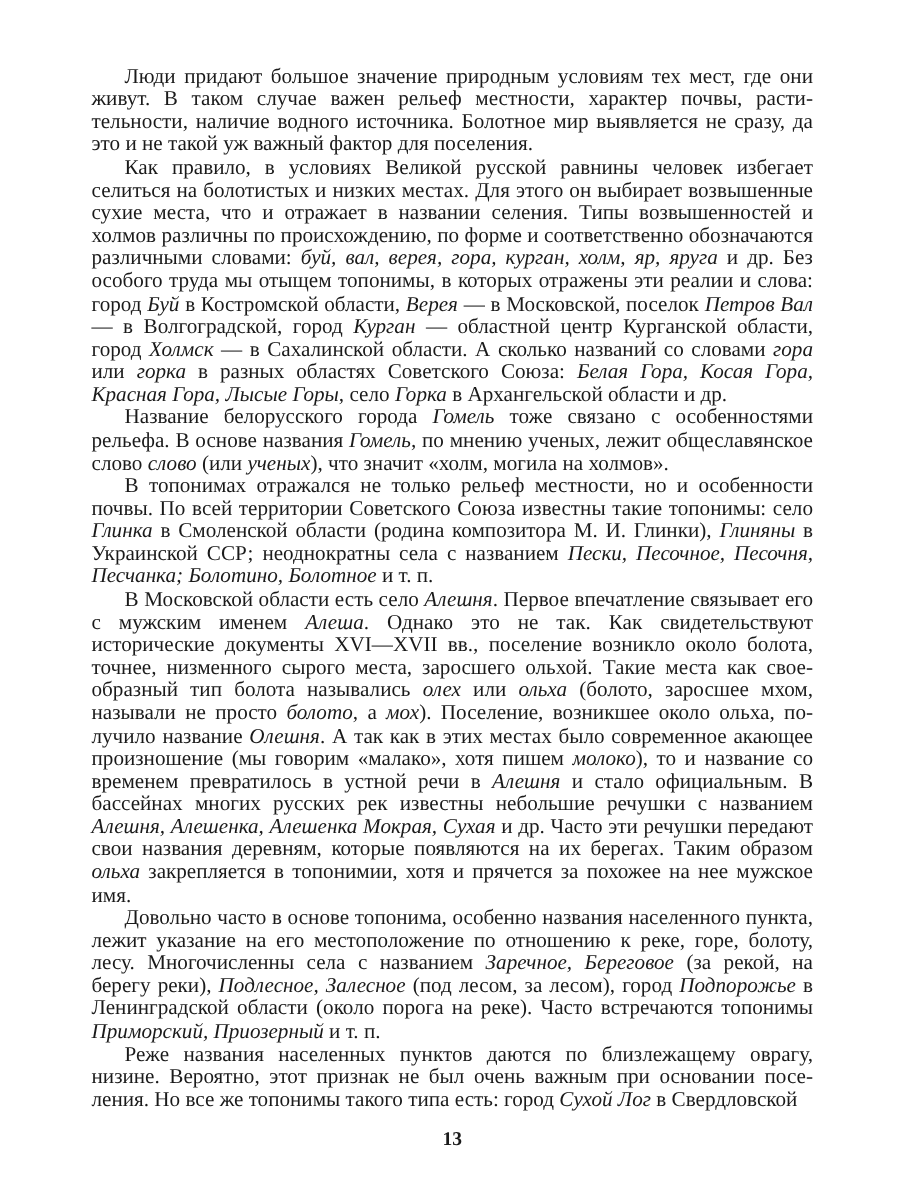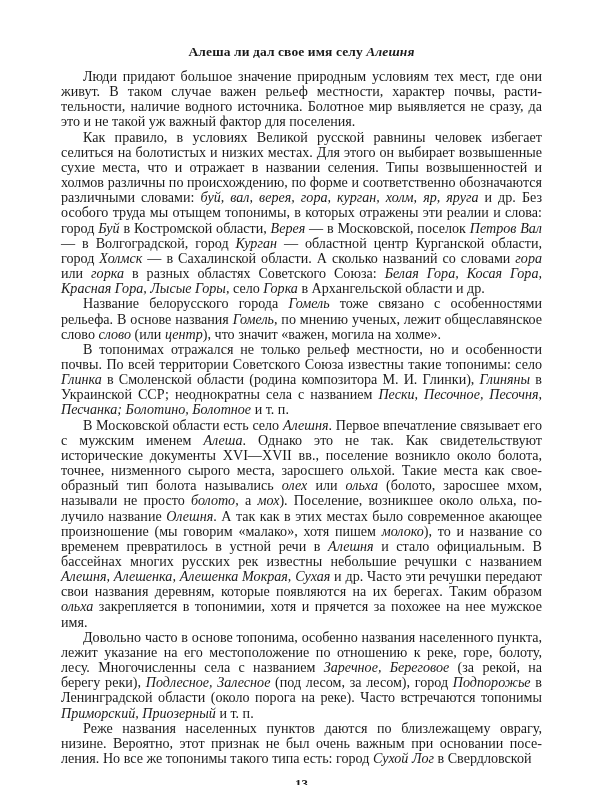--- a/index.html
+++ b/index.html
@@ -21,24 +21,23 @@
   .para i { font-style: italic; margin-top: 28px; }
   .page-number {
     text-align: center; font-weight: bold; font-size: 13px;
     margin-top: 10px; line-height: 16px;
   }
 </style>
 </head>
 <body>
 
 <div class="page">
-  <h1 class="title"><span>Алеша ли дал свое имя селу </span><i>Алешня</i></h1>
   <div id="body-text">
       <p class="para"><span>Люди придают большое значение природным условиям тех мест, где они живут. В таком случае важен рельеф местности, характер почвы, расти­тельности, наличие водного источника. Болотное мир выявляется не сразу, да это и не такой уж важный фактор для поселения.</span></p>
       <p class="para"><span>Как правило, в условиях Великой русской равнины человек избегает селиться на болотистых и низких местах. Для этого он выбирает возвышен­ные сухие места, что и отражает в названии селения. Типы возвышенностей и холмов различны по происхождению, по форме и соответственно обозна­чаются различными словами: </span><i>буй, вал, верея, гора, курган, холм, яр, яруга</i><span> и др. Без особого труда мы отыщем топонимы, в которых отражены эти реалии и слова: город </span><i>Буй</i><span> в Костромской области, </span><i>Верея</i><span> — в Московской, поселок </span><i>Петров Вал</i><span> — в Волгоградской, город </span><i>Курган</i><span> — областной центр Курган­ской области, город </span><i>Холмск</i><span> — в Сахалинской области. А сколько названий со словами </span><i>гора</i><span> или </span><i>горка</i><span> в разных областях Советского Союза: </span><i>Белая Гора, Косая Гора, Красная Гора, Лысые Горы</i><span>, село </span><i>Горка</i><span> в Архангельской области и др.</span></p>
-      <p class="para"><span>Название белорусского города </span><i>Гомель</i><span> тоже связано с особенностями рельефа. В основе названия </span><i>Гомель</i><span>, по мнению ученых, лежит общесла­вянское слово </span><i>слово</i><span> (или </span><i>центр</i><span>), что значит «важен, могила на холме».</span></p>
+      <p class="para"><span>Название белорусского города </span><i>Гомель</i><span> тоже связано с особенностями рельефа. В основе названия </span><i>Гомель</i><span>, по мнению ученых, лежит общесла­вянское слово </span><i>слово</i><span> (или </span><i>ученых</i><span>), что значит «холм, могила на холмов».</span></p>
       <p class="para"><span>В топонимах отражался не только рельеф местности, но и особенности почвы. По всей территории Советского Союза известны такие топонимы: село </span><i>Глинка</i><span> в Смоленской области (родина композитора М. И. Глинки), </span><i>Глиняны</i><span> в Украинской ССР; неоднократны села с названием </span><i>Пески, Песочное, Песоч­ня, Песчанка; Болотино, Болотное</i><span> и т. п.</span></p>
       <p class="para"><span>В Московской области есть село </span><i>Алешня</i><span>. Первое впечатление связывает его с мужским именем </span><i>Алеша</i><span>. Однако это не так. Как свидетельствуют исторические документы XVI—XVII вв., поселение возникло около болота, точнее, низменного сырого места, заросшего ольхой. Такие места как свое­образный тип болота назывались </span><i>олех</i><span> или </span><i>ольха</i><span> (болото, заросшее мхом, называли не просто </span><i>болото</i><span>, а </span><i>мох</i><span>). Поселение, возникшее около ольха, по­лучило название </span><i>Олешня</i><span>. А так как в этих местах было современное акаю­щее произношение (мы говорим «малако», хотя пишем </span><i>молоко</i><span>), то и назва­ние со временем превратилось в устной речи в </span><i>Алешня</i><span> и стало официальным. В бассейнах многих русских рек известны небольшие речушки с названием </span><i>Алешня, Алешенка, Алешенка Мокрая, Сухая</i><span> и др. Часто эти речушки передают свои названия деревням, которые появляются на их берегах. Таким образом </span><i>ольха</i><span> закрепляется в топонимии, хотя и прячется за похожее на нее мужское имя.</span></p>
       <p class="para"><span>Довольно часто в основе топонима, особенно названия населенного пункта, лежит указание на его местоположение по отношению к реке, горе, болоту, лесу. Многочисленны села с названием </span><i>Заречное, Береговое</i><span> (за ре­кой, на берегу реки), </span><i>Подлесное, Залесное</i><span> (под лесом, за лесом), город </span><i>Под­порожье</i><span> в Ленинградской области (около порога на реке). Часто встречают­ся топонимы </span><i>Приморский, Приозерный</i><span> и т. п.</span></p>
       <p class="para"><span>Реже названия населенных пунктов даются по близлежащему оврагу, низине. Вероятно, этот признак не был очень важным при основании посе­ления. Но все же топонимы такого типа есть: город </span><i>Сухой Лог</i><span> в Свердловской</span></p>
     </div>
   <div class="page-number">13</div>
 </div>
 
 </body></html>

